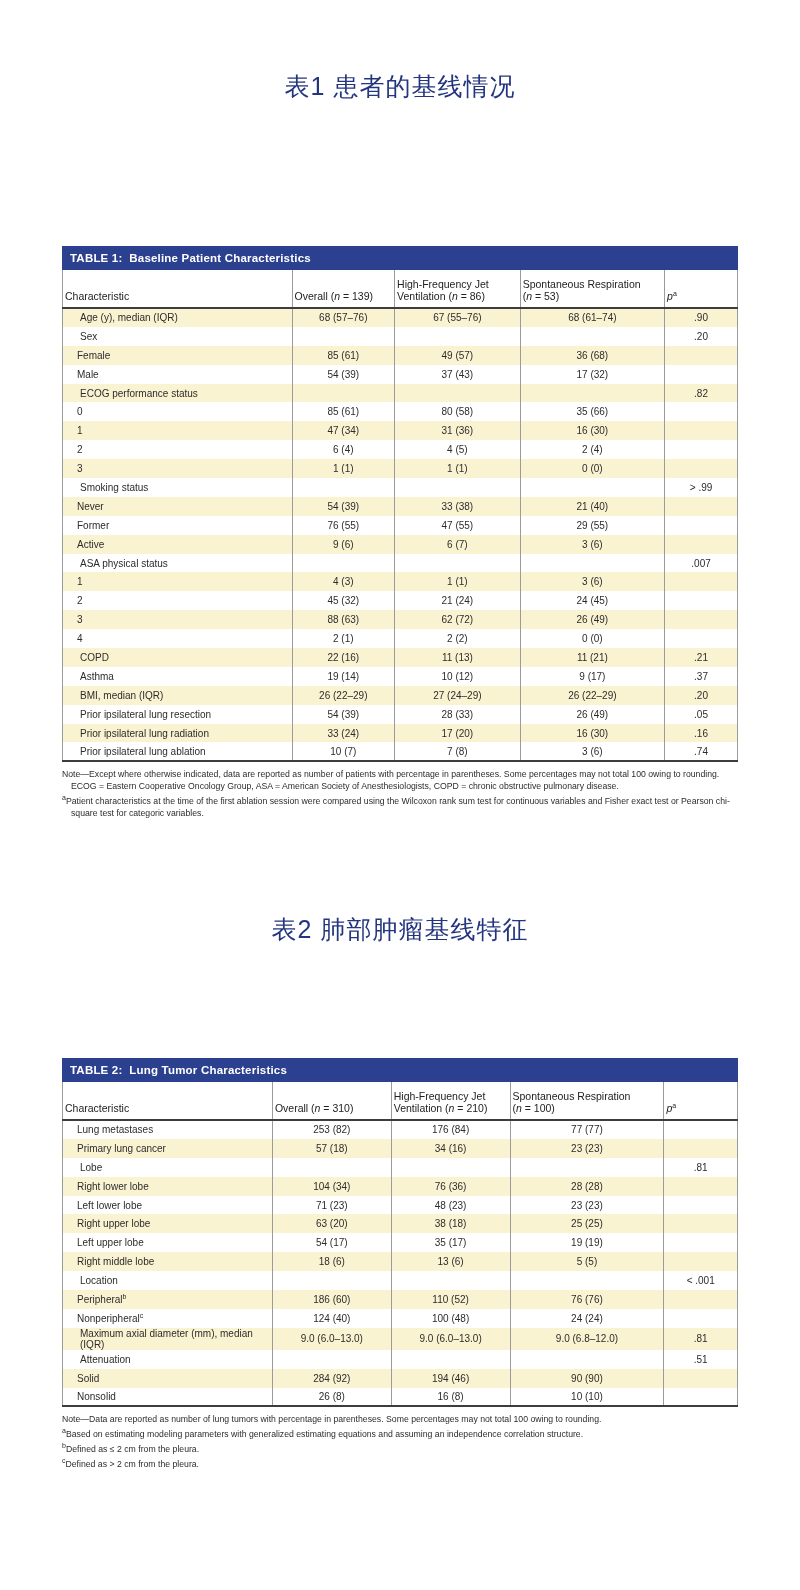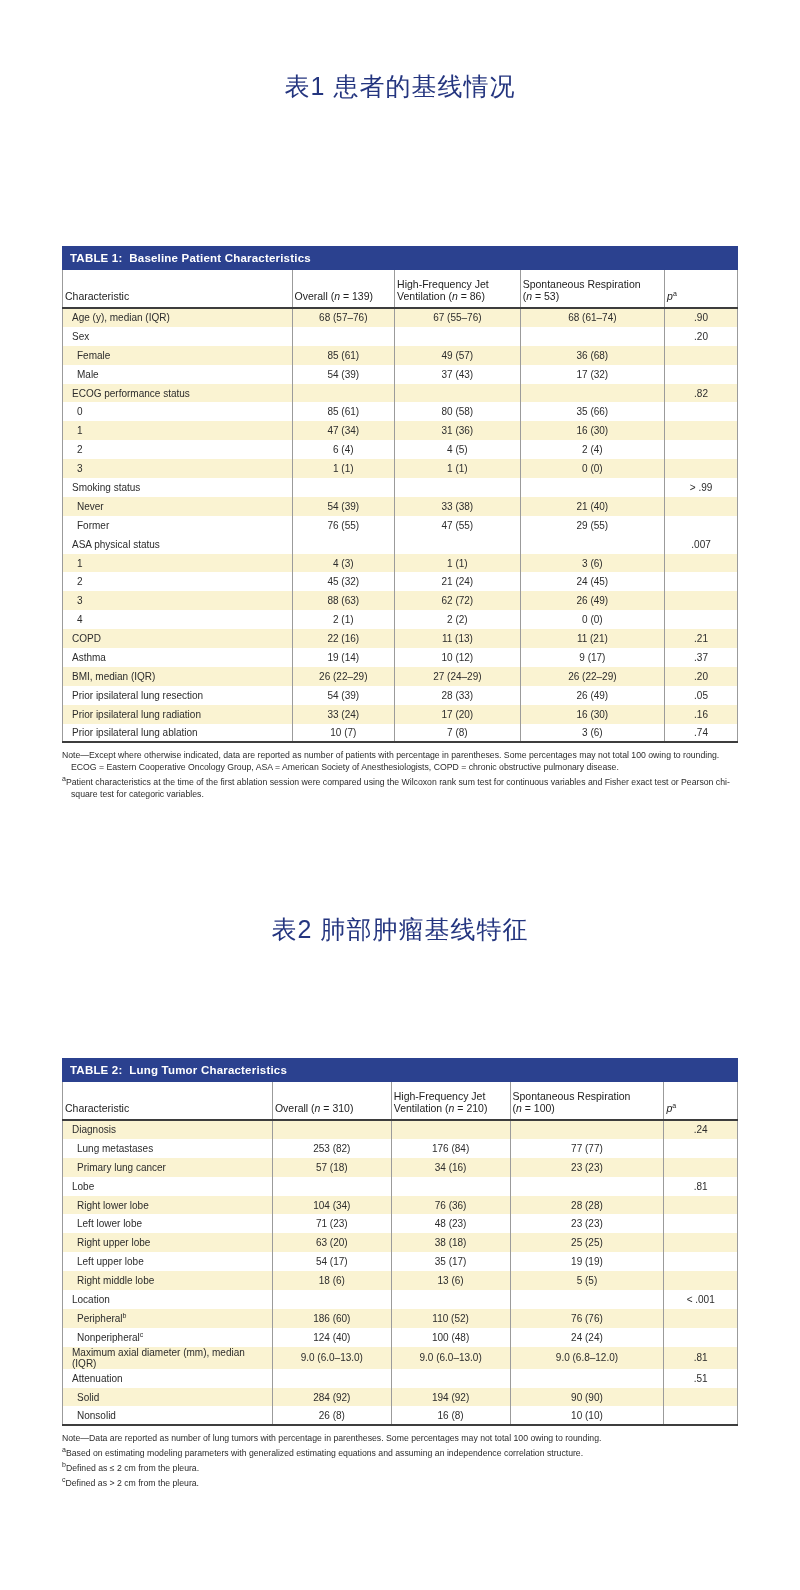--- a/index.html
+++ b/index.html
@@ -31,21 +31,21 @@
     font-weight:normal;font-size:10.5px;color:#222222;text-align:left;
     vertical-align:bottom;height:38px;box-sizing:border-box;padding:2px 2px 5px 2px;
     border-left:1px solid #9b9b9b;border-right:1px solid #9b9b9b;
     border-bottom:2px solid #3d3d3d;white-space:pre-line;line-height:12px;
   }
   .grid td{
     font-size:10px;color:#2c2c2c;height:18.9px;box-sizing:border-box;
     padding:0 2px;text-align:center;
     border-left:1px solid #9b9b9b;border-right:1px solid #9b9b9b;
   }
-  .grid td.label{text-align:left;padding-left:9px;}
+  .grid td.label{text-align:left;padding-left:17px;}
   .grid td.label.ind{padding-left:14px;}
   .grid tr.y{background:var(--yellow,#faf3d2);}
   .grid i, .grid sup{line-height:0;}
   sup{font-size:7px;}
 
   .notes{margin-top:6px;font-size:8.7px;line-height:12px;color:#2c2c2c;}
   .note-line{padding-left:9px;text-indent:-9px;}
 </style>
 </head>
 <body>
@@ -153,20 +153,27 @@
             <td>21 (40)</td>
             <td></td>
           </tr>
           <tr>
             <td class="label ind">Former</td>
             <td>76 (55)</td>
             <td>47 (55)</td>
             <td>29 (55)</td>
             <td></td>
           </tr>
+          <tr class="y">
+            <td class="label ind">Active</td>
+            <td>9 (6)</td>
+            <td>6 (7)</td>
+            <td>3 (6)</td>
+            <td></td>
+          </tr>
           <tr>
             <td class="label">ASA physical status</td>
             <td></td>
             <td></td>
             <td></td>
             <td>.007</td>
           </tr>
           <tr class="y">
             <td class="label ind">1</td>
             <td>4 (3)</td>
@@ -262,27 +269,20 @@
             <th>Characteristic</th>
             <th>Overall (<i>n</i> = 310)</th>
             <th>High-Frequency Jet
 Ventilation (<i>n</i> = 210)</th>
             <th>Spontaneous Respiration
 (<i>n</i> = 100)</th>
             <th><i>p</i><sup>a</sup></th>
           </tr>
         </thead>
         <tbody>
-          <tr class="y">
-            <td class="label">Diagnosis</td>
-            <td></td>
-            <td></td>
-            <td></td>
-            <td>.24</td>
-          </tr>
           <tr>
             <td class="label ind">Lung metastases</td>
             <td>253 (82)</td>
             <td>176 (84)</td>
             <td>77 (77)</td>
             <td></td>
           </tr>
           <tr class="y">
             <td class="label ind">Primary lung cancer</td>
             <td>57 (18)</td>
@@ -363,21 +363,21 @@
           <tr>
             <td class="label">Attenuation</td>
             <td></td>
             <td></td>
             <td></td>
             <td>.51</td>
           </tr>
           <tr class="y">
             <td class="label ind">Solid</td>
             <td>284 (92)</td>
-            <td>194 (92)</td>
+            <td>194 (46)</td>
             <td>90 (90)</td>
             <td></td>
           </tr>
           <tr>
             <td class="label ind">Nonsolid</td>
             <td>26 (8)</td>
             <td>16 (8)</td>
             <td>10 (10)</td>
             <td></td>
           </tr>

